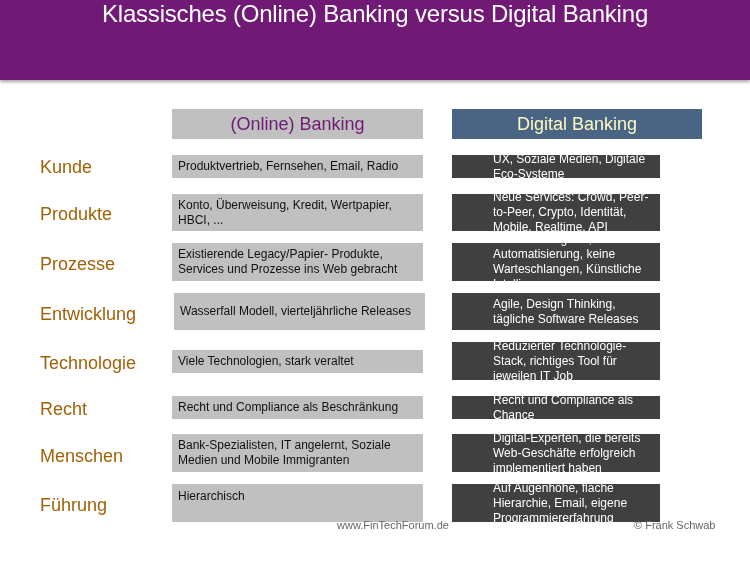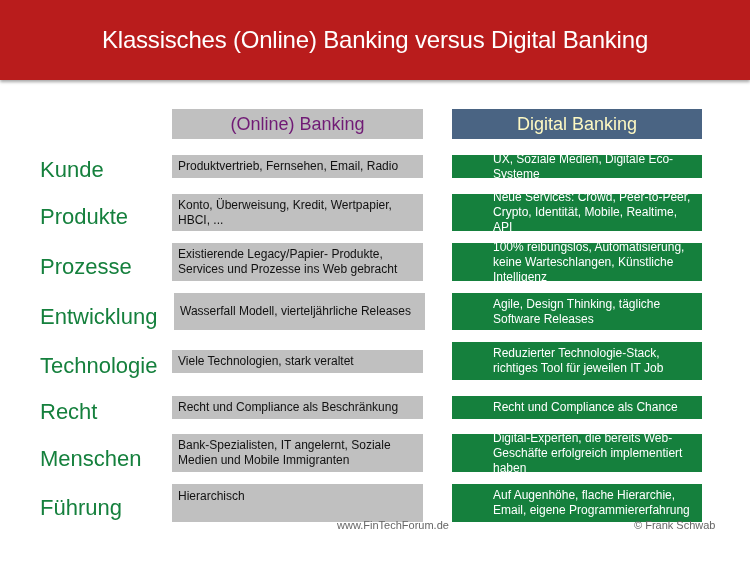--- a/index.html
+++ b/index.html
@@ -1,30 +1,30 @@
 <!DOCTYPE html>
 <html><head>
 <meta charset="utf-8">
 <style>
   html, body { margin:0; padding:0; }
   body { width:750px; height:563px; background:#ffffff; position:relative; overflow:hidden;
          font-family:"Liberation Sans", sans-serif; }
-  .title-bar { position:absolute; left:0; top:0; width:750px; height:80px; background:#b91c1c;
-               box-shadow:0 2px 3px rgba(0,0,0,0.35); display:flex; align-items:center; justify-content:center; }
+  .title-bar { position:absolute; left:0; top:0; width:750px; height:80px; background:#701a75;
+               box-shadow:0 2px 3px rgba(0,0,0,0.35); display:flex; align-items:flex-start; justify-content:center; }
   .title-bar span { color:#ffffff; font-size:24px; letter-spacing:-0.2px; }
   .col-head { position:absolute; top:109px; height:30px; display:flex; align-items:center; justify-content:center;
               font-size:18px; }
   .col-head.gray { left:172px; width:251px; background:#c0c0c0; color:#701a75; }
   .col-head.blue { left:452px; width:250px; background:#4a6483; color:#fef9c3; }
-  .row-label { position:absolute; left:40px; font-size:22px; color:#15803d; }
+  .row-label { position:absolute; left:40px; font-size:18px; color:#a16207; }
   .cell { position:absolute; box-sizing:border-box; padding:3px 8px; font-size:12px; line-height:15px;
           display:flex; align-items:center; }
   .cell.top { align-items:flex-start; padding-top:5px; }
   .cell.gray { left:172px; width:251px; background:#c0c0c0; color:#111;padding-left:6px; }
-  .cell.blue { left:452px; width:250px; background:#15803d; color:#ffffff;padding-left:41px; }
+  .cell.blue { left:452px; width:208px; background:#404040; color:#ffffff;padding-left:41px; }
   .footer { position:absolute; top:519px; font-size:11px; color:#666; }
 </style>
 </head>
 <body>
 
 <div class="title-bar">
   <span>Klassisches (Online) Banking versus Digital Banking</span>
 </div>
 
 <div class="col-head gray">(Online) Banking</div>

